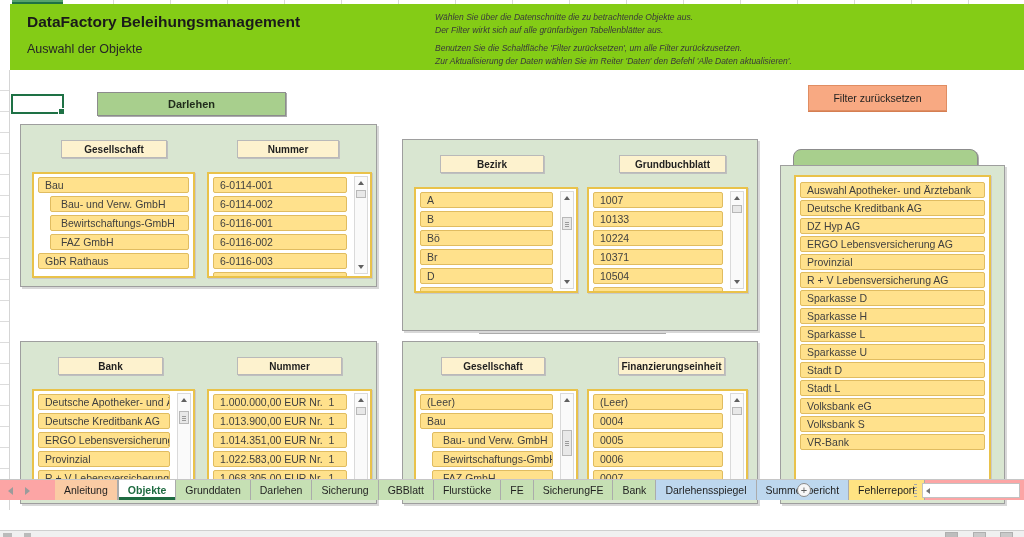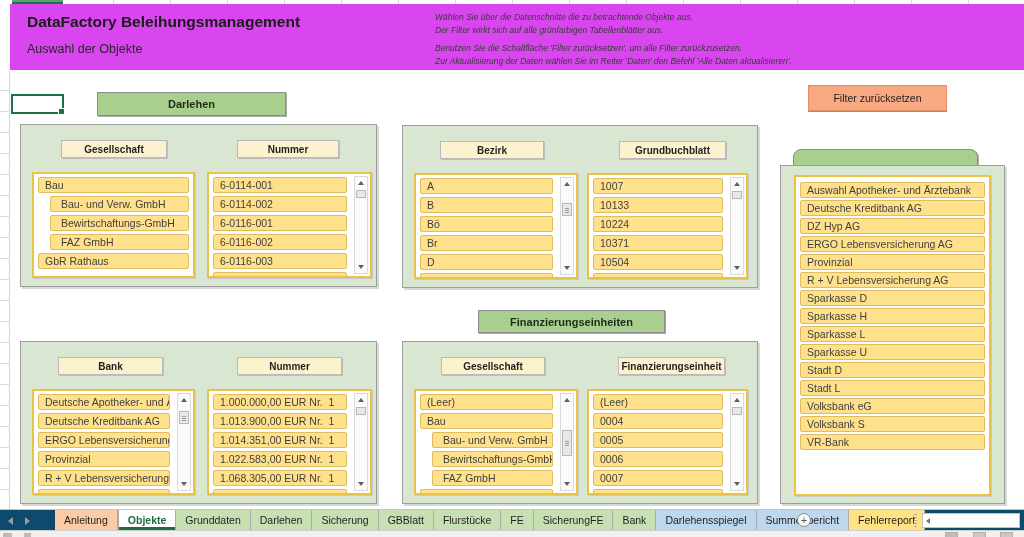--- a/index.html
+++ b/index.html
@@ -11,21 +11,21 @@
   
   .top-strip { position:absolute; left:0; top:0; width:1024px; height:4px; background:#fff;
     background-image:repeating-linear-gradient(to right, transparent 0 56px, #D8D8D8 56px 57px); }
   .top-green-seg { position:absolute; left:12px; top:0; width:51px; height:4px;
     background:#57A36A; border-bottom:2px solid #1F7244; }
   
   .left-strip { position:absolute; left:0; top:70px; width:10px; height:440px;
     border-right:1px solid #D5D5D5;
     background-image:repeating-linear-gradient(to bottom, transparent 0 20px, #DCDCDC 20px 21px); }
   
-  .header-band { position:absolute; left:10px; top:4px; width:1014px; height:66px; background:#d946ef; }
+  .header-band { position:absolute; left:10px; top:4px; width:1014px; height:66px; background:#84cc16; }
   .hb-title { position:absolute; left:17px; top:9px; font-size:15.5px; font-weight:bold; color:#1A1A1A; }
   .hb-subtitle { position:absolute; left:17px; top:38px; font-size:12.5px; color:#262626; }
   .hb-instr { position:absolute; left:425px; top:7px; font-size:8.5px; font-style:italic; color:#3A3A3A; line-height:13px; }
   .hb-instr div:nth-child(3) { margin-top:5px; }
   
   .sel-cell { position:absolute; left:11px; top:94px; width:53px; height:20px;
     background:#fff; border:2px solid #1E7145; }
   .sel-cell::after { content:""; position:absolute; right:-3px; bottom:-3px; width:5px; height:5px;
     background:#1E7145; border:1px solid #fff; }
   
@@ -37,21 +37,21 @@
   .gb-banken { left:793px; top:149px; width:185px; height:40px;border-radius:8px; }
   .gb-sicherheiten { left:97px; top:310px; width:189px; height:23px; }
   .gb-fe { left:478px; top:310px; width:187px; height:23px; }
   
   .reset-btn { position:absolute; left:808px; top:85px; width:139px; height:26px;
     background:#F8A982; border:1px solid #E08D62; box-shadow:0 1px 0 #D57E52;
     display:flex; align-items:center; justify-content:center; font-size:10.5px; color:#1F1F1F; cursor:pointer; }
   
   .panel { position:absolute; background:#D9E6D1; border:1px solid #9E9E9E; box-shadow:2px 2px 0 #D8D8D8; }
   .p-darlehen { left:20px; top:124px; width:357px; height:163px; }
-  .p-grundbuch { left:402px; top:125px; width:356px; height:163px;padding-left:12px; }
+  .p-grundbuch { left:402px; top:139px; width:356px; height:192px;padding-left:12px; }
   .p-banken { left:780px; top:165px; width:225px; height:339px; }
   .p-sicherheiten { left:20px; top:341px; width:357px; height:163px; }
   .p-fe { left:402px; top:341px; width:356px; height:163px; }
   
   .col-hdr { position:absolute; height:18px; background:#FDF2CE; border:1px solid #B9B9B9;
     box-shadow:1px 1px 0 #BFBFBF; display:flex; align-items:center; justify-content:center;
     font-size:10px; font-weight:bold; color:#1F1F1F; }
   
   .list-box { position:absolute; background:#FFFFFF; border:2px solid #E9C24A; box-shadow:1px 1px 0 #C9C9C9; }
   .items { position:absolute; left:0; top:0; right:0; bottom:0; overflow:hidden; padding:3px 4px 0 4px; }
@@ -73,22 +73,22 @@
   .sb-down::after { content:""; position:absolute; left:3px; bottom:4px;
     border-left:3px solid transparent; border-right:3px solid transparent; border-top:4px solid #606060; }
   .sb-thumb { position:absolute; left:1px; width:10px; background:#E8E8E8; border:1px solid #B8B8B8; }
   .th-a { top:13px; height:8px; }
   .th-b { top:25px; height:13px; }
   .th-c { top:17px; height:13px; }
   .th-d { top:36px; height:26px; }
   .grip::after { content:""; position:absolute; left:2px; right:2px; top:50%; height:1px;
     background:#9A9A9A; box-shadow:0 -2px 0 #9A9A9A, 0 2px 0 #9A9A9A; }
   
-  .tabbar { position:absolute; left:0; top:509px; width:1024px; height:21px;
-    background:#0c4a6e; border-top:1px solid #C6C6C6; }
+  .tabbar { position:absolute; left:0; top:479px; width:1024px; height:21px;
+    background:#fca5a5; border-top:1px solid #C6C6C6; }
   .tab-nav { position:absolute; top:4px; width:10px; height:12px; cursor:pointer; }
   .tab-nav-left { left:6px; } .tab-nav-right { left:23px; }
   .tab-nav-left::after { content:""; position:absolute; top:3px; left:2px;
     border-top:4px solid transparent; border-bottom:4px solid transparent; border-right:5px solid #9B9B9B; }
   .tab-nav-right::after { content:""; position:absolute; top:3px; left:2px;
     border-top:4px solid transparent; border-bottom:4px solid transparent; border-left:5px solid #9B9B9B; }
   .tabs { position:absolute; left:55px; top:0; height:20px; display:flex; }
   .sheet-tab { height:20px; line-height:20px; padding:0 9px; font-size:10.5px; color:#1F1F1F;
     border-right:1px solid #ABABAB; white-space:pre; cursor:pointer; }
   .sheet-tab-salmon { background:#FACBA4; }

